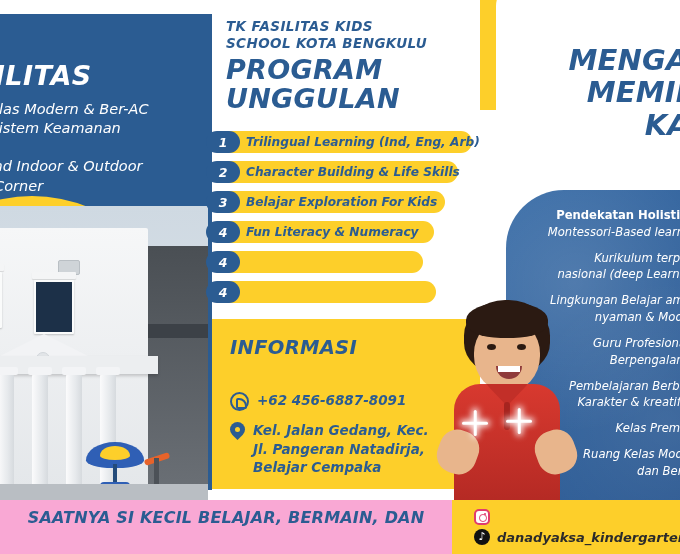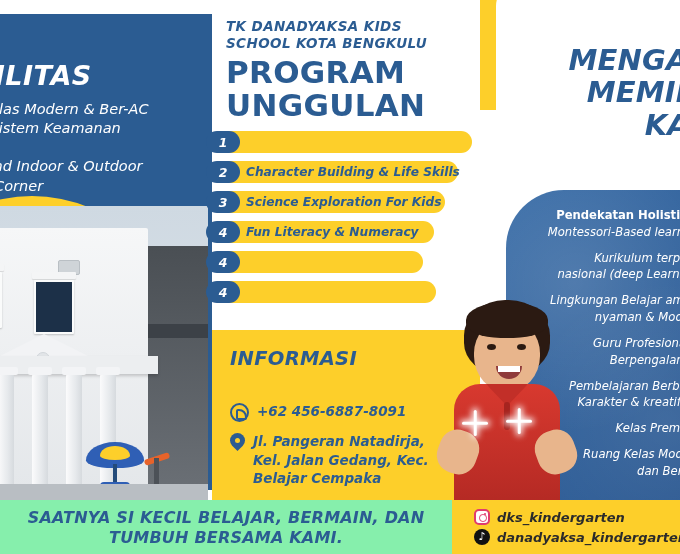--- a/index.html
+++ b/index.html
@@ -124,22 +124,22 @@
     position:absolute; left:212px; top:0; width:268px; height:500px;
     background:#ffffff; z-index:6;
   }
   .kicker{
     position:absolute; left:14px; top:18px; width:250px;
     color:#2b5c92; font-weight:bold; font-style:italic;
     font-size:13.5px; line-height:1.28; letter-spacing:.4px;
   }
   .big-title{
     position:absolute; left:14px; top:56px; width:250px;
-    color:#2b5c92; font-weight:bold; 
-    font-size:31px; line-height:1.06; letter-spacing:.3px;
+    color:#2b5c92; font-weight:bold; font-style:italic;
+    font-size:27px; line-height:1.06; letter-spacing:.3px;
   }
 
   
   .pill-wrap{ position:absolute; left:0; top:131px; width:268px; z-index:8; }
   .pill{
     position:relative; height:22px; margin-bottom:8px;
   }
   .pill-bar{
     position:absolute; left:10px; top:0; height:22px;
     background:#fdcf2a; border-radius:11px;
@@ -152,21 +152,21 @@
   }
   .pill-label{
     position:absolute; left:46px; top:0; height:22px;
     display:flex; align-items:center;
     color:#2b5c92; font-weight:bold; font-style:italic; font-size:12.2px;
     white-space:nowrap;
   }
 
   
   .info-block{
-    position:absolute; left:212px; top:330px; width:268px; height:170px;
+    position:absolute; left:212px; top:319px; width:268px; height:170px;
     background:#fdcf2a; z-index:7;
   }
   .info-title{
     position:absolute; left:18px; top:18px; width:240px;
     color:#2b5c92; font-weight:bold; font-style:italic;
     font-size:19.5px; line-height:1.12; letter-spacing:.3px;
   }
   .info-row{ position:absolute; display:flex; align-items:flex-start; gap:8px; }
   .info-phone{ left:18px; top:72px; }
   .info-addr{ left:18px; top:102px; }
@@ -283,21 +283,21 @@
     transform:translate(-50%,-50%);
     box-shadow:0 0 6px 2px rgba(255,255,255,.9);
   }
   .sparkle::before{ width:2.5px; height:26px; border-radius:2px; }
   .sparkle::after{ width:26px; height:2.5px; border-radius:2px; }
   .sp1{ left:30px; top:114px; } .sp2{ left:74px; top:112px; }
 
   
   .bottom-bar{
     position:absolute; left:0; top:500px; width:680px; height:54px;
-    background:#86efac; z-index:12;text-decoration:underline;
+    background:#f9a8d4; z-index:12;text-decoration:underline;
   }
   .tagline{
     position:absolute; left:0; top:8px; width:452px;
     color:#2b5c92; font-weight:bold; font-style:italic;
     font-size:16px; line-height:1.22; text-align:center; letter-spacing:.2px;
   }
   .social-box{
     position:absolute; left:452px; top:0; width:228px; height:54px;
     background:#fdcf2a;
   }
@@ -393,43 +393,44 @@
       <li style="margin-bottom:2px;">Pembelajaran Berbasis</li>
       <li>Karakter &amp; kreatifitas</li>
       <li>Kelas Premium</li>
       <li style="margin-bottom:2px;">Ruang Kelas Modern</li>
       <li>dan Ber-AC</li>
     </ul>
   </div>
 
   <div class="center-col">
     <div class="kicker">
-      <div>TK DANADYAKSA KIDS</div>
+      <div>TK FASILITAS KIDS</div>
       <div>SCHOOL KOTA BENGKULU</div>
     </div>
     <div class="big-title">
       <div>PROGRAM</div>
       <div>UNGGULAN</div>
     </div>
   </div>
 
   <div class="pill-wrap" style="left:200px;">
     <div class="pill">
       <div class="pill-bar" style="width:262px;"></div>
       <div class="pill-num">1</div>
+      <div class="pill-label">Trilingual Learning (Ind, Eng, Arb)</div>
     </div>
     <div class="pill">
       <div class="pill-bar" style="width:248px;"></div>
       <div class="pill-num">2</div>
       <div class="pill-label">Character Building &amp; Life Skills</div>
     </div>
     <div class="pill">
       <div class="pill-bar" style="width:235px;"></div>
       <div class="pill-num">3</div>
-      <div class="pill-label">Science Exploration For Kids</div>
+      <div class="pill-label">Belajar Exploration For Kids</div>
     </div>
     <div class="pill">
       <div class="pill-bar" style="width:224px;"></div>
       <div class="pill-num">4</div>
       <div class="pill-label">Fun Literacy &amp; Numeracy</div>
     </div>
     <div class="pill">
       <div class="pill-bar" style="width:213px;"></div>
       <div class="pill-num">4</div>
     </div>
@@ -443,22 +444,22 @@
     <div class="info-title">
       <div>INFORMASI</div>
     </div>
     <div class="info-row info-phone">
       <div class="circ-icon"></div>
       <div class="info-text">+62 456-6887-8091</div>
     </div>
     <div class="info-row info-addr">
       <div class="pin-icon"></div>
       <div class="info-text">
+        <div>Kel. Jalan  Gedang, Kec.</div>
         <div>Jl. Pangeran Natadirja,</div>
-        <div>Kel. Jalan  Gedang, Kec.</div>
         <div>Belajar Cempaka</div>
       </div>
     </div>
   </div>
 
   <div class="boy">
     <div class="boy-shirt"></div>
     <div class="boy-arm l"></div>
     <div class="boy-arm r"></div>
     <div class="boy-hair"></div>
@@ -469,26 +470,24 @@
     <div class="boy-mouth"></div>
     <div class="boy-collar"></div>
     <div class="boy-placket"></div>
     <div class="sparkle sp1"></div>
     <div class="sparkle sp2"></div>
   </div>
 
   <div class="bottom-bar">
     <div class="tagline">
       <div>SAATNYA SI KECIL BELAJAR, BERMAIN, DAN</div>
-      <div>TUMBUH BERSAMA KAMI.</div>
     </div>
     <div class="social-box">
       <div class="soc-row soc-ig">
         <div class="ig-icon"></div>
-        <div class="soc-text">dks_kindergarten</div>
       </div>
       <div class="soc-row soc-tt">
         <div class="tt-icon">♪</div>
         <div class="soc-text">danadyaksa_kindergarten</div>
       </div>
     </div>
   </div>
 
 </div>
 

